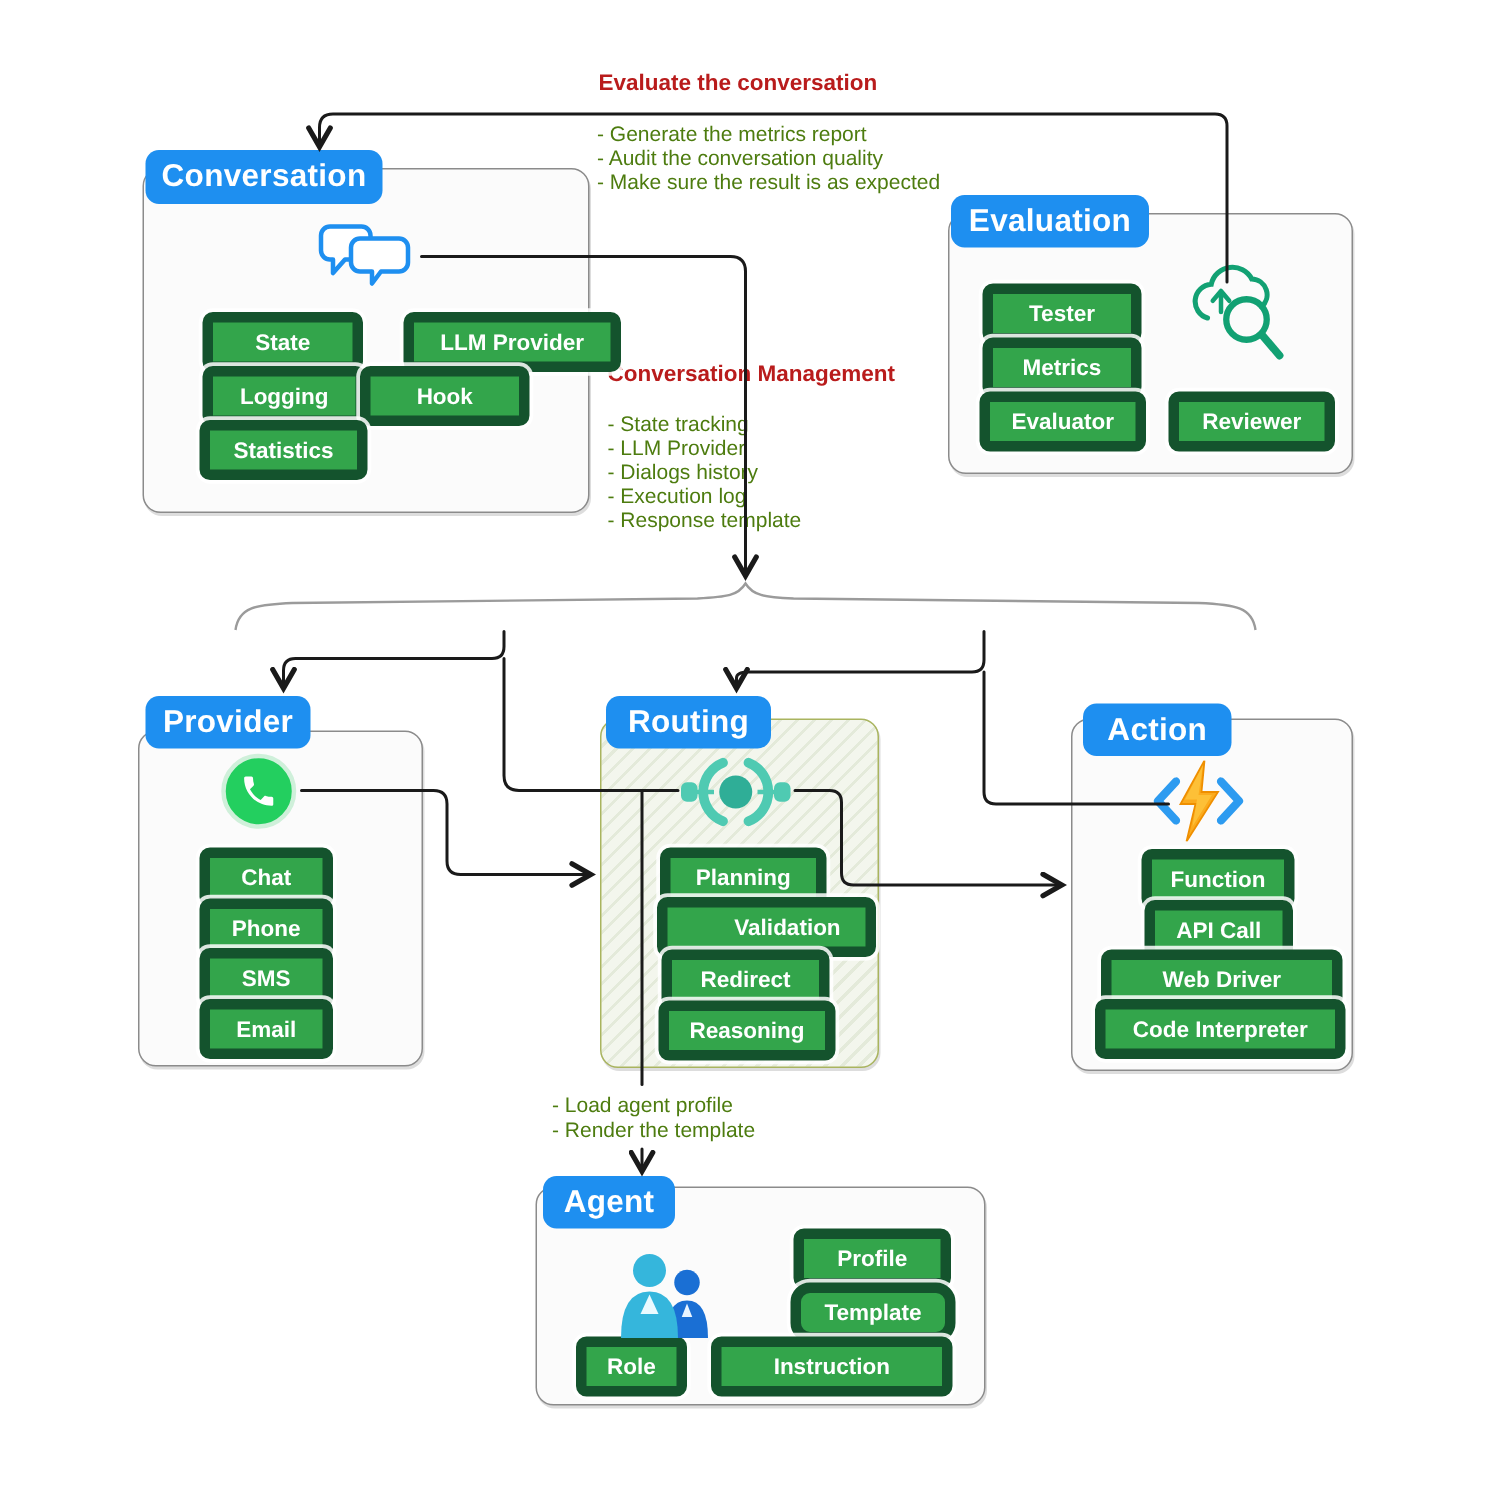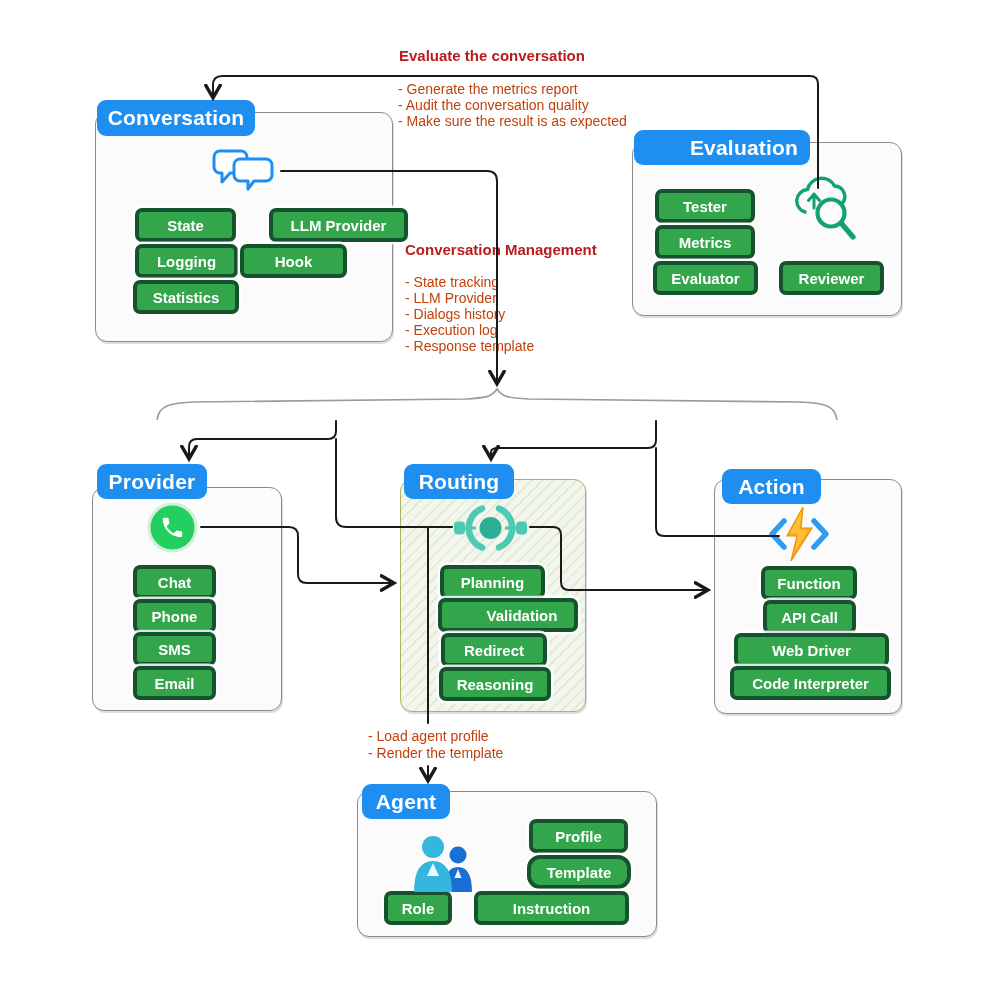--- a/index.html
+++ b/index.html
@@ -9,48 +9,48 @@
   .panel{position:absolute;background:#fbfbfb;border:1.7px solid #8b8b8b;
          border-radius:12px;z-index:1;box-shadow:1px 2px 0 rgba(120,120,120,.25);}
   .panel.routing-style{background-color:#f3f6ed;
          background-image:repeating-linear-gradient(315deg,rgba(148,172,118,.16) 0 2px,transparent 2px 8px);
          border-color:#a9b45f;}
 
   .badge{position:absolute;background:#1e8ff0;color:#fff;font-weight:bold;
          font-size:21px;display:flex;align-items:center;justify-content:center;
          border-radius:9px;z-index:4;letter-spacing:.2px;}
 
-  .pill{position:absolute;background:#33a54b;border:4px solid #14532d;color:#fff;
+  .pill{position:absolute;background:#33a54b;border:7px solid #14532d;color:#fff;
         font-weight:bold;font-size:15px;height:26px;display:flex;align-items:center;
         justify-content:center;border-radius:7px;z-index:3;
         box-shadow:0 0 0 2.5px rgba(255,255,255,.85);}
 
   .icon{position:absolute;z-index:3;}
 
   .note-title{position:absolute;font-weight:bold;font-size:15px;color:#b91c1c;z-index:2;white-space:nowrap;}
-  .note-lines{position:absolute;font-size:14px;color:#c2410c;z-index:2;white-space:nowrap;}
+  .note-lines{position:absolute;font-size:14px;color:#4d7c0f;z-index:2;white-space:nowrap;}
   .note-lines div{line-height:16px;}
   .agent-lines div{line-height:17px;}
 
   svg.connectors{position:absolute;left:0;top:0;z-index:5;pointer-events:none;}
 </style>
 </head>
 <body>
 
 <div class="canvas">
 
   <div class="panel" style="left:95px;top:112px;width:296px;height:228px;"></div>
   <div class="panel" style="left:632px;top:142px;width:268px;height:172px;"></div>
   <div class="panel" style="left:92px;top:487px;width:188px;height:222px;"></div>
   <div class="panel routing-style" style="left:400px;top:479px;width:184px;height:231px;"></div>
   <div class="panel" style="left:714px;top:479px;width:186px;height:233px;"></div>
   <div class="panel" style="left:357px;top:791px;width:298px;height:144px;"></div>
 
   <div class="badge" style="left:97px;top:100px;width:158px;height:36px;">Conversation</div>
-  <div class="badge" style="left:634px;top:130px;width:132px;height:35px;padding-left:44px;">Evaluation</div>
+  <div class="badge" style="left:634px;top:130px;width:132px;height:35px;">Evaluation</div>
   <div class="badge" style="left:97px;top:464px;width:110px;height:35px;">Provider</div>
   <div class="badge" style="left:404px;top:464px;width:110px;height:35px;">Routing</div>
   <div class="badge" style="left:722px;top:469px;width:99px;height:35px;">Action</div>
   <div class="badge" style="left:362px;top:784px;width:88px;height:35px;">Agent</div>
 
   <div class="pill" style="left:135px;top:208px;width:93px;">State</div>
   <div class="pill" style="left:240px;top:208px;width:131px;margin-left:29px;">LLM Provider</div>
   <div class="pill" style="left:135px;top:244px;width:95px;">Logging</div>
   <div class="pill" style="left:240px;top:244px;width:99px;">Hook</div>
   <div class="pill" style="left:133px;top:280px;width:98px;">Statistics</div>

